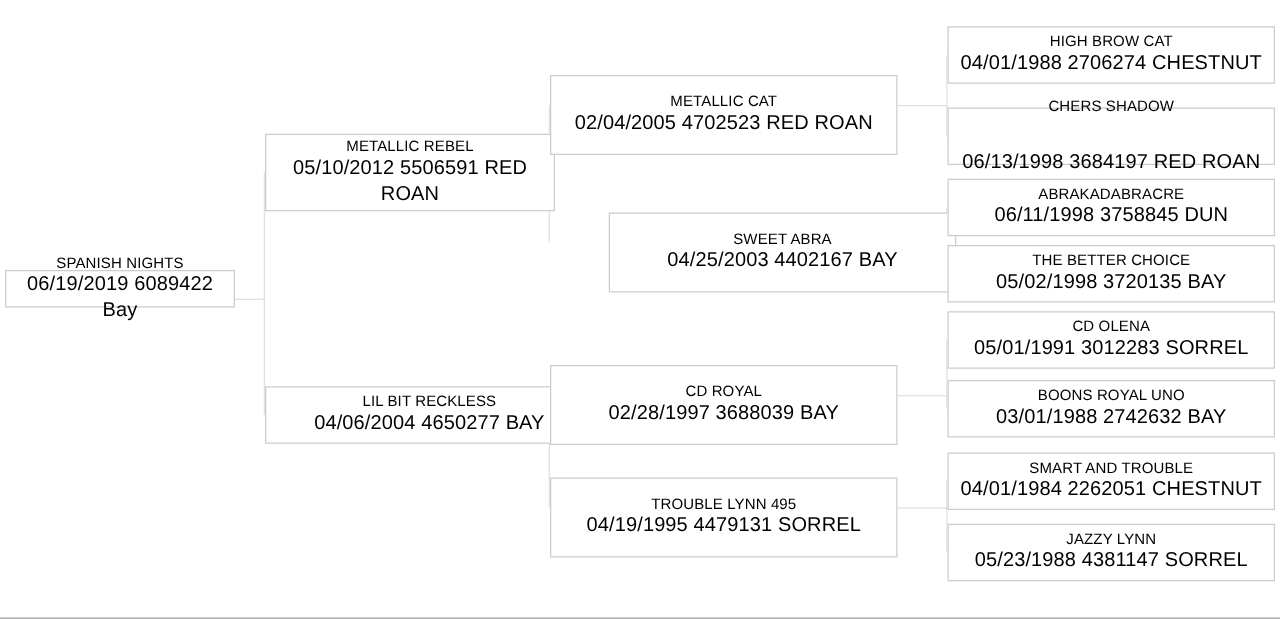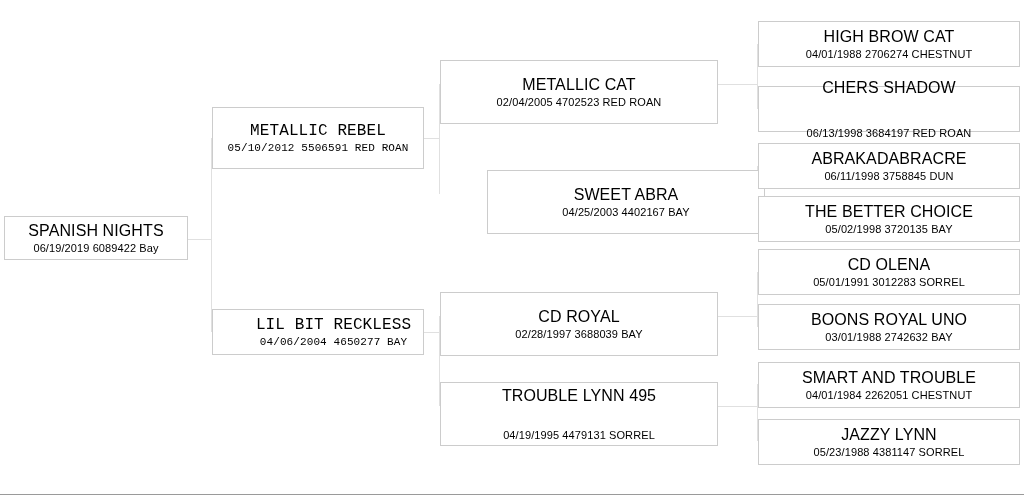--- a/index.html
+++ b/index.html
@@ -29,32 +29,32 @@
     display: flex;
     flex-direction: column;
     align-items: center;
     justify-content: center;
     text-align: center;
     line-height: 1.28;
     padding: 3px 5px;
     z-index: 3;
   }
   .node .nm {
-    font-size: 16px;
+    font-size: 12px;
     letter-spacing: 0.1px;
     white-space: nowrap;
   }
   .node .dt {
-    font-size: 11px;
+    font-size: 16px;
     letter-spacing: 0.1px;
   }
 
   
-  .gen0 { left: 4px;  width: 184px; height: 44px; }
-  .gen1 { left: 212px; width: 212px; font-family: Liberation Mono, monospace; }
+  .gen0 { left: 4px;  width: 184px; height: 30px; }
+  .gen1 { left: 212px; width: 232px; }
   .gen2 { left: 440px; width: 278px; height: 64px; }
   .gen3 { left: 758px; width: 262px; height: 46px; }
 
   .gen1.tall { height: 62px; }
   .gen1.short { height: 46px; padding-left: 36px; }
 
   
   .lnk {
     position: absolute;
     background: #e0e0e0;
@@ -130,21 +130,21 @@
   <div class="node gen2" style="top:170px;margin-left:47px;">
     <span class="nm">SWEET ABRA</span>
     <span class="dt">04/25/2003 4402167 BAY</span>
   </div>
 
   <div class="node gen2" style="top:292px;">
     <span class="nm">CD ROYAL</span>
     <span class="dt">02/28/1997 3688039 BAY</span>
   </div>
 
-  <div class="node gen2" style="top:382px;justify-content:space-between;">
+  <div class="node gen2" style="top:382px;">
     <span class="nm">TROUBLE LYNN 495</span>
     <span class="dt">04/19/1995 4479131 SORREL</span>
   </div>
 
   <div class="node gen3" style="top:21px;">
     <span class="nm">HIGH BROW CAT</span>
     <span class="dt">04/01/1988 2706274 CHESTNUT</span>
   </div>
 
   <div class="node gen3" style="top:86px;gap:27px;">

